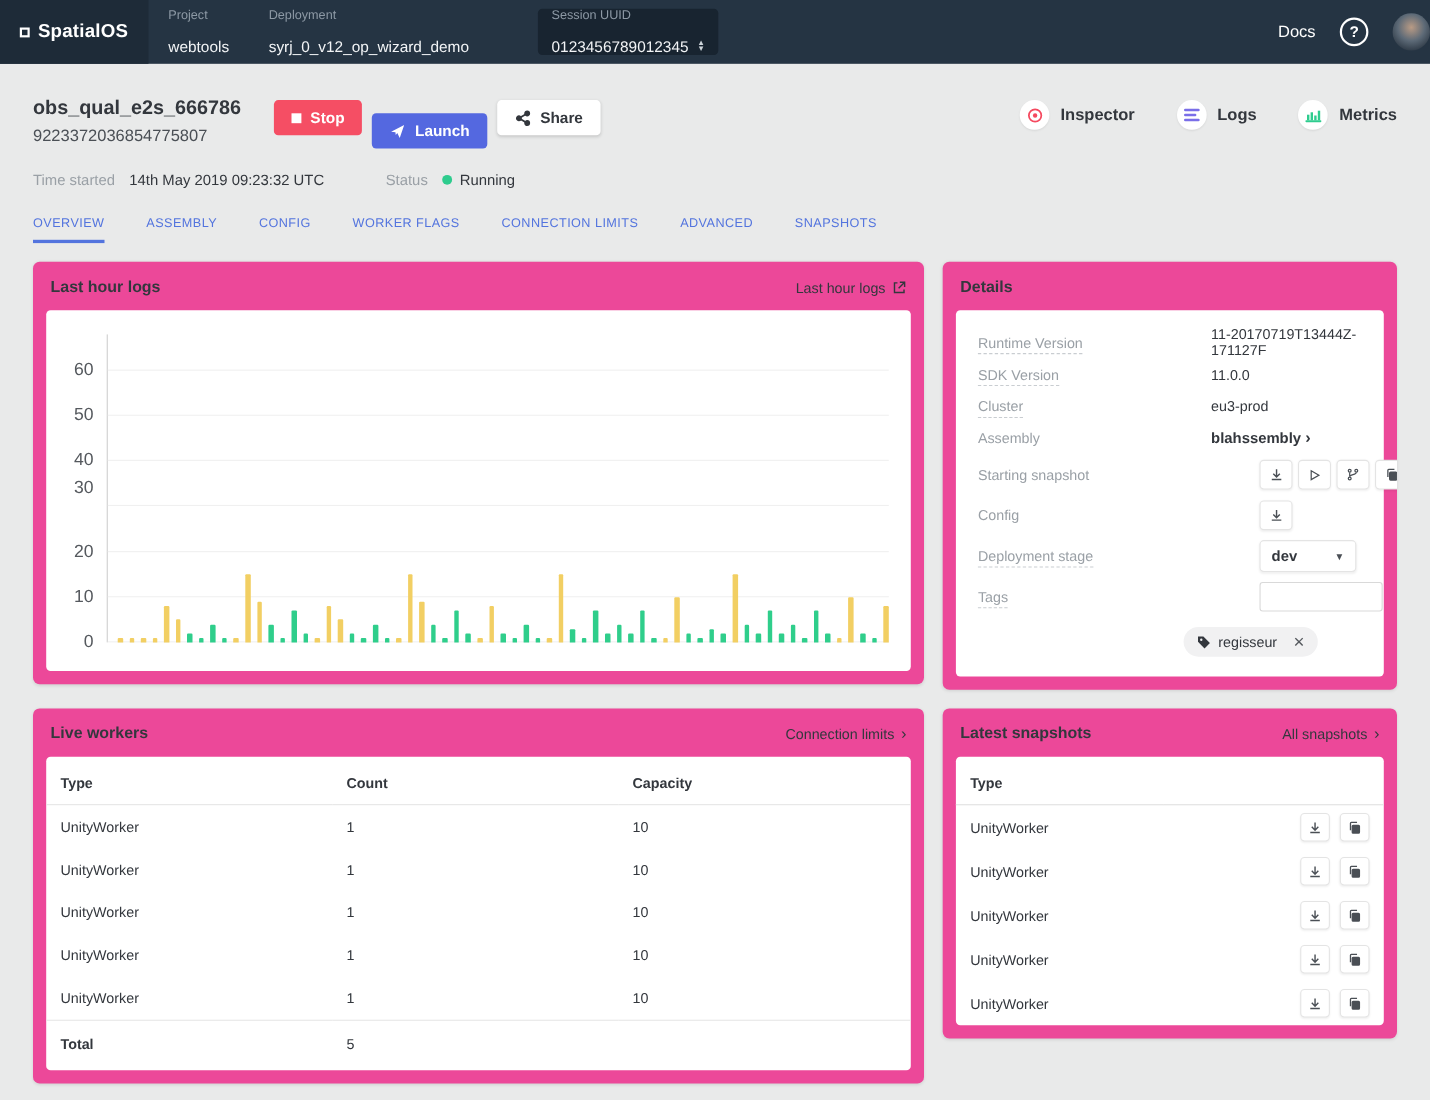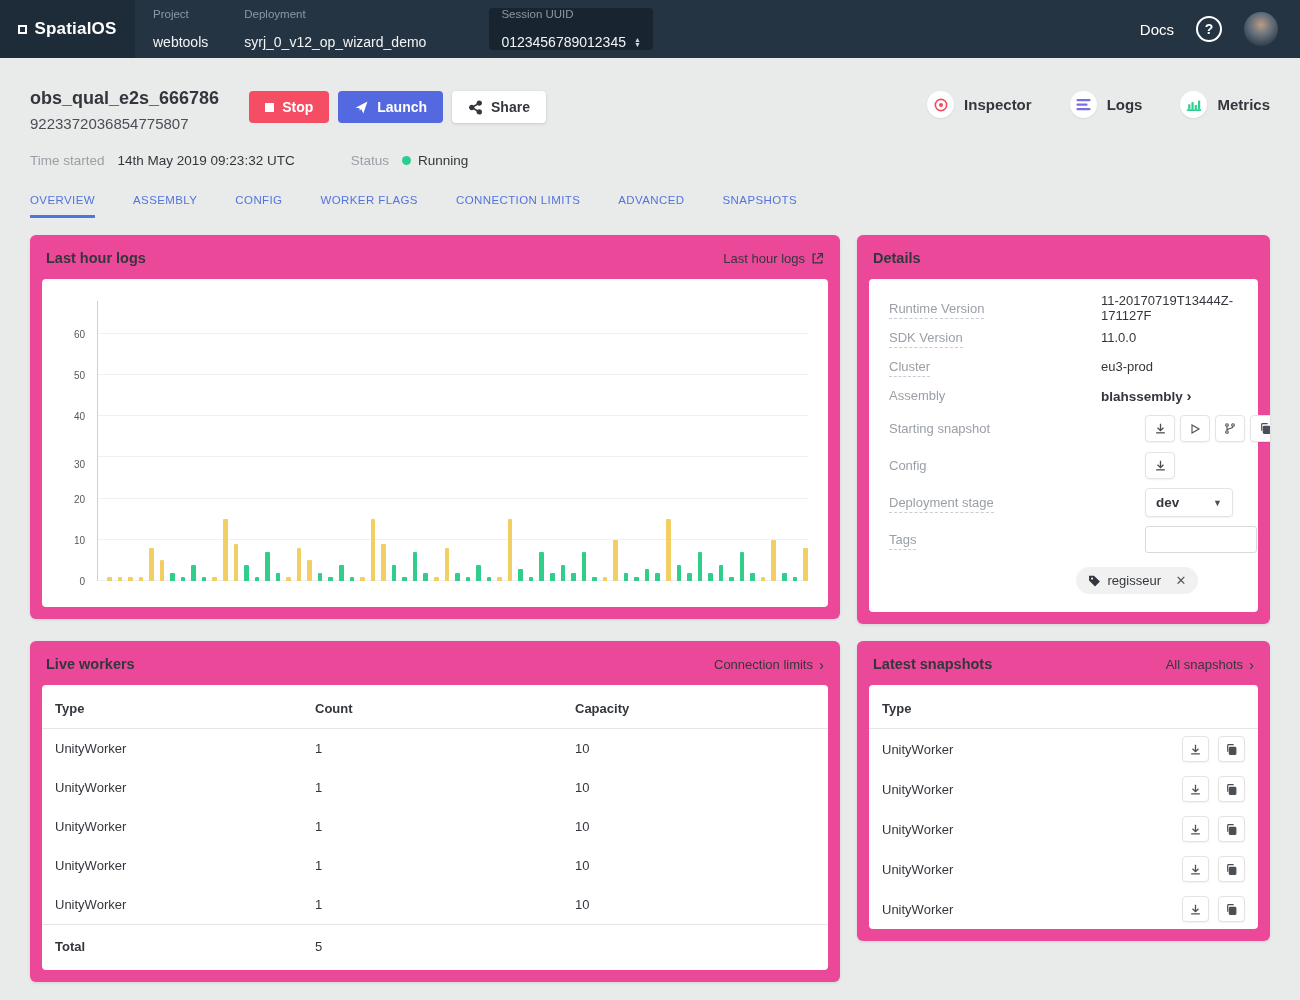--- a/index.html
+++ b/index.html
@@ -9,34 +9,34 @@
   
   .navbar { height:58px; background:#253443; display:flex; align-items:stretch; color:#fff; }
   .brand { width:135px; background:#1e2b38; display:flex; align-items:center; justify-content:center; gap:7px; font-size:17px; font-weight:bold; letter-spacing:.2px; }
   .brand-sq { width:9px; height:9px; border:2px solid #fff; display:inline-block; }
   .nav-field { display:flex; flex-direction:column; justify-content:center; padding:0 18px; gap:14px; }
   .nav-field .lbl { font-size:11.5px; color:#8d99a5; }
   .nav-field .val { font-size:14px; color:#f2f4f6; }
   .session-box { margin:8px 0 8px 45px; background:#182430; border-radius:4px; padding:0 12px; cursor:pointer; }
   .session-val { display:flex; align-items:center; gap:8px; }
   .updown { display:flex; flex-direction:column; line-height:5px; font-size:7px; color:#cdd4da; }
-  .nav-right { margin-left:auto; display:flex; align-items:center; gap:22px; padding-right:22px; }
+  .nav-right { margin-left:auto; display:flex; align-items:center; gap:22px; }
   .docs-link { font-size:15px; color:#fff; cursor:pointer; }
   .help-circle { width:26px; height:26px; border:2px solid #fff; border-radius:50%; display:flex; align-items:center; justify-content:center; font-size:14px; font-weight:bold; cursor:pointer; }
   .avatar { width:34px; height:34px; border-radius:50%; background:radial-gradient(circle at 50% 38%, #b99b85 0%, #5d6a77 45%, #141f2b 100%); cursor:pointer; }
 
   
   .page { padding:0 30px; }
   .head-row { display:flex; align-items:flex-start; padding-top:30px; }
   .title-block .title { font-size:18px; font-weight:bold; color:#33373d; }
   .title-block .subtitle { font-size:15px; color:#4a4f55; margin-top:6px; }
   .btn-row { display:flex; gap:9px; margin-left:30px; margin-top:3px; }
   .btn { height:32px; border:none; border-radius:4px; font-size:14px; font-weight:bold; display:flex; align-items:center; gap:8px; padding:0 16px; cursor:pointer; font-family:inherit; }
   .btn-stop { background:#f54e64; color:#fff; }
-  .btn-launch { background:#5468e0; color:#fff; }
+  .btn-launch { background:#5468e0; color:#fff;margin-top:12px; }
   .btn-share { background:#fff; color:#33373d; box-shadow:0 1px 3px rgba(0,0,0,.15); }
   .stop-sq { width:9px; height:9px; background:#fff; display:inline-block; }
   .quick-links { margin-left:auto; display:flex; gap:38px; margin-top:3px; }
   .qlink { display:flex; align-items:center; gap:10px; font-size:15px; font-weight:bold; color:#33373d; cursor:pointer; }
   .qlink .circ { width:27px; height:27px; background:#fff; border-radius:50%; display:flex; align-items:center; justify-content:center; box-shadow:0 1px 2px rgba(0,0,0,.08); }
 
   .meta-row { display:flex; align-items:center; margin-top:21px; font-size:13.5px; }
   .meta-row .mlabel { color:#9aa0a6; }
   .meta-row .mval { color:#33373d; margin-left:13px; }
   .status-group { margin-left:56px; display:flex; align-items:center; }
@@ -59,21 +59,21 @@
   .card-logs { width:810px; }
   .card-details { width:413px; }
   .card-workers { width:810px; }
   .card-snaps { width:413px; }
 
   
   .chart-wrap { position:relative; padding:22px 10px 26px 0; }
   .chart { position:relative; height:280px; margin-left:55px; margin-right:10px; }
   .plot { position:absolute; inset:0; border-left:1px solid #cfcfcf; }
   .gridline { position:absolute; left:0; right:0; height:1px; background:#f0f0f0; }
-  .ylabel { position:absolute; right:12px; transform:translateY(50%); font-size:10px; color:#55595e; }
+  .ylabel { position:absolute; right:12px; transform:translateY(50%); font-size:16px; color:#55595e; }
   .bars { position:absolute; left:9px; right:0; bottom:0; top:0; display:flex; align-items:flex-end; gap:6px; }
   .bar { width:5px; border-radius:1px 1px 0 0; }
 
   
   .detail-body { padding:14px 20px 18px 20px; }
   .drow { display:flex; align-items:center; min-height:29px; }
   .drow.tall { min-height:37px;gap:44px; }
   .dlabel { width:212px; font-size:13px; color:#9aa0a6; flex-shrink:0; }
   .dlabel.dashed span { border-bottom:1.5px dashed #c9cdd1; padding-bottom:2px; cursor:help; }
   .dvalue { font-size:13.5px; color:#33373d; font-weight:bold; }
@@ -308,21 +308,21 @@
                 <div class="bar" style="height: 41.1765px; background: rgb(242, 207, 99);"></div>
                 <div class="bar" style="height: 8.23529px; background: rgb(47, 206, 139);"></div>
                 <div class="bar" style="height: 4.11765px; background: rgb(47, 206, 139);"></div>
                 <div class="bar" style="height: 32.9412px; background: rgb(242, 207, 99);"></div>
               </div>
           </div>
           <div id="yaxis" style="position:absolute; top:0; bottom:0; left:-55px; width:55px;">
               <div class="ylabel" style="bottom: 0px;">0</div>
               <div class="ylabel" style="bottom: 41.1765px;">10</div>
               <div class="ylabel" style="bottom: 82.3529px;">20</div>
-              <div class="ylabel" style="bottom: 117px;">30</div>
+              <div class="ylabel" style="bottom: 140px;">30</div>
               <div class="ylabel" style="bottom: 164.706px;">40</div>
               <div class="ylabel" style="bottom: 205.882px;">50</div>
               <div class="ylabel" style="bottom: 247.059px;">60</div>
             </div>
         </div>
       </div>
     </div>
   </div>
 
   <div class="card card-details">

